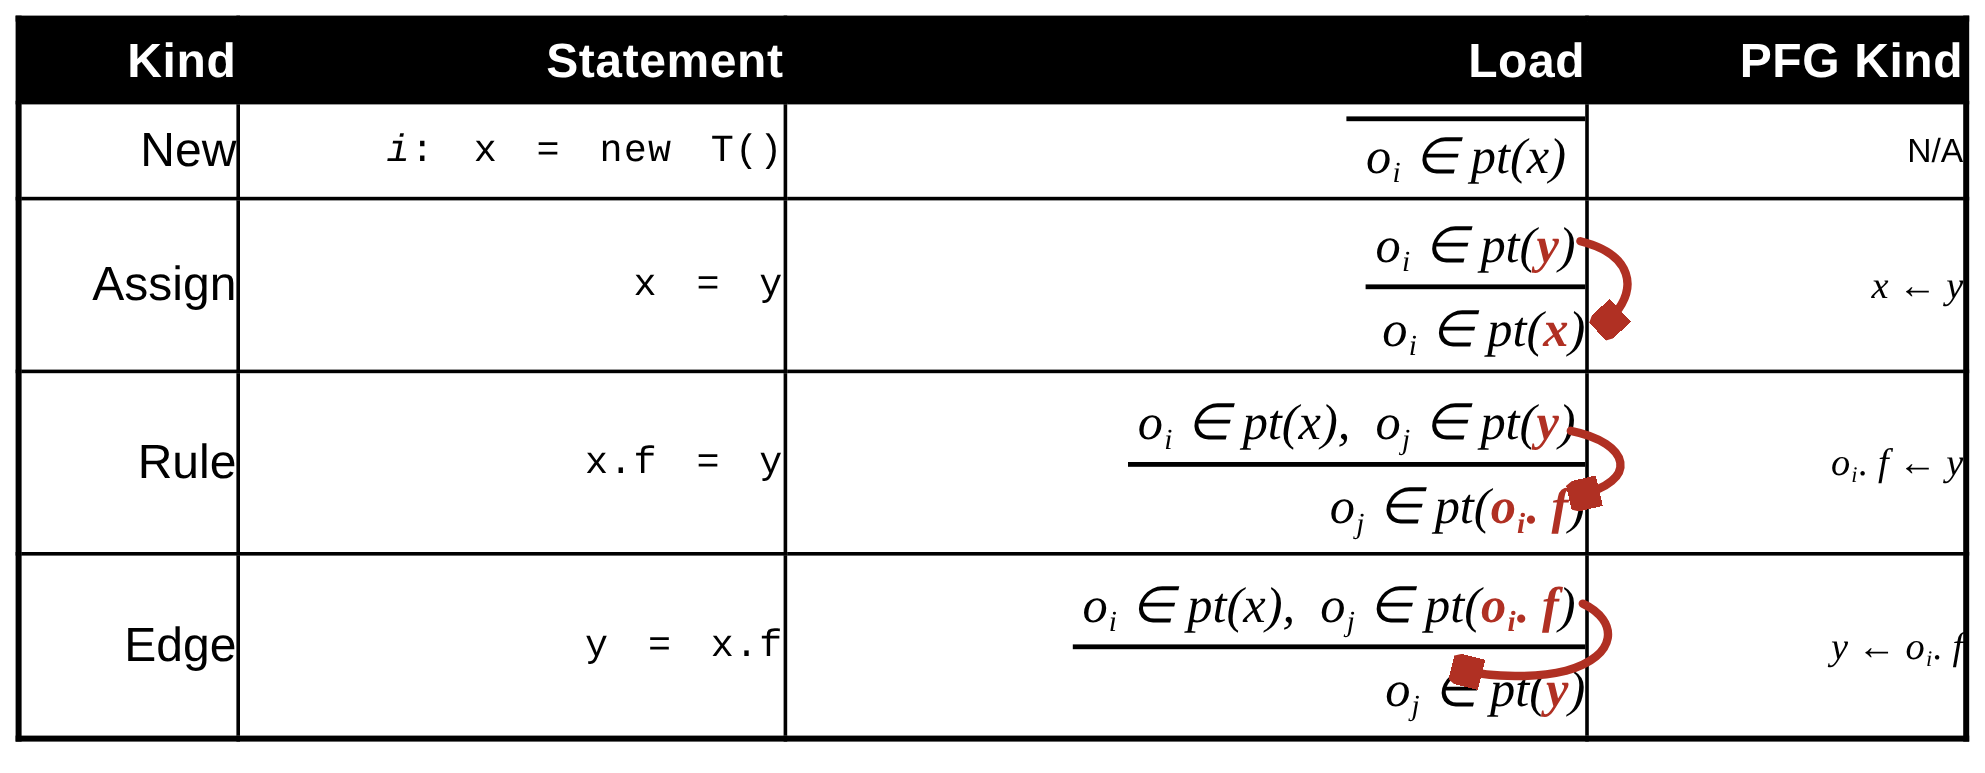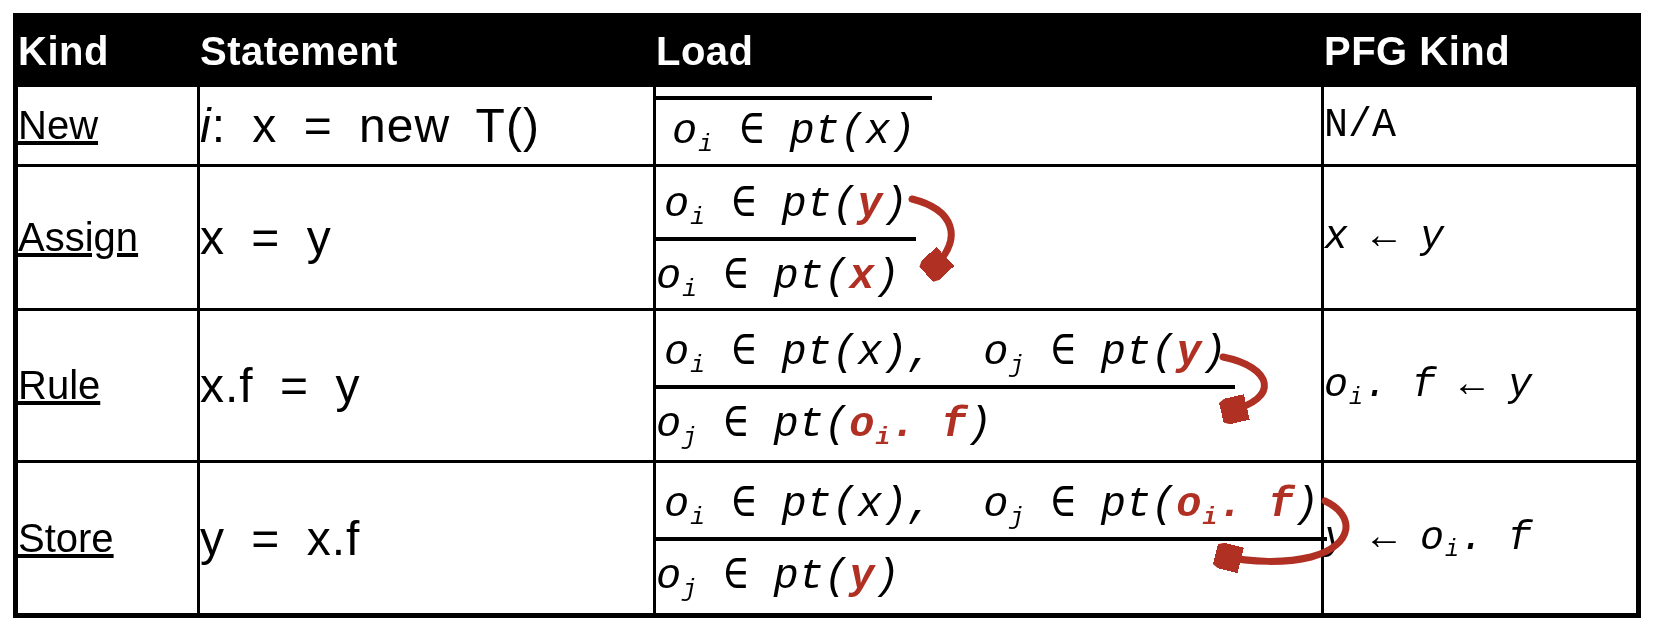--- a/index.html
+++ b/index.html
@@ -14,55 +14,55 @@
   table.rules{
     border-collapse:collapse;
     table-layout:fixed;
     width:1628px;
     margin:13px 0 0 13px;
     border:5px solid var(--line);
     background:#fff;
   }
   .rules th,.rules td{
     border:3px solid var(--line);
-    text-align:left;
+    text-align:right;
     vertical-align:middle;
     padding:0;
     overflow:visible;
   }
   tr.hdr{height:70px;}
   tr.hdr th{
     background:var(--hdr-bg);
     color:var(--hdr-fg);
     font-weight:bold;
     font-size:40px;
     border-color:var(--hdr-bg);
     letter-spacing:0.5px;
   }
   tr.row-new{height:80px;}
   tr.row-assign{height:144px;}
   tr.row-store{height:152px;}
   tr.row-load{height:154px;}
 
-  td.kind{font-size:40px;text-decoration:underline;}
+  td.kind{font-size:40px;}
   td.stmt{
-    font-family:Liberation Sans, sans-serif;
-    font-size:48px;
+    font-family:Liberation Mono, monospace;
+    font-size:32px;
     letter-spacing:1px;
     word-spacing:12px;
     white-space:pre;
   }
   .m{
-    font-family:Liberation Mono, monospace;
+    font-family:Liberation Serif, serif;
     font-style:italic;
     white-space:pre;
   }
   td.rule{font-size:42px;}
-  td.pfg .m{font-size:40px;}
-  td.pfg .plain{font-size:40px;font-family:Liberation Mono, monospace;font-style:normal;}
+  td.pfg .m{font-size:32px;}
+  td.pfg .plain{font-size:28px;font-family:Liberation Sans, sans-serif;font-style:normal;}
   sub{font-size:0.58em;vertical-align:-0.34em;line-height:0;margin:0 1px 0 1px;}
   .red{color:var(--red);font-weight:bold;}
   .it{font-style:italic;}
 
   
   .axiom{display:inline-block;border-top:4px solid var(--line);padding:4px 16px 0 16px;}
 
   
   .frac{position:relative;display:inline-block;}
   .frac .prem{border-bottom:4px solid var(--line);padding:2px 8px 8px 8px;}
@@ -144,21 +144,21 @@
             <path d="M12,8 C62,18 70,50 18,62" marker-end="url(#ah2)"></path>
           </svg>
         </span>
       </td>
       <td class="pfg">
         <span class="m"><span>o</span><sub>i</sub><span>. f ← y</span></span>
       </td>
     </tr>
 
     <tr class="row-load">
-      <td class="kind">Store</td>
+      <td class="kind">Edge</td>
       <td class="stmt"><span>y = x.f</span></td>
       <td class="rule">
         <span class="frac">
           <span class="m prem" style="display:block"><span>o</span><sub>i</sub><span> ∈ pt(x),  o</span><sub>j</sub><span> ∈ pt(</span><span class="red">o</span><sub class="red">i</sub><span class="red">. f</span><span>)</span></span>
           <span class="m conc" style="display:block"><span>o</span><sub>j</sub><span> ∈ pt(</span><span class="red">y</span><span>)</span></span>
           <svg class="arr arr-load" width="150" height="84" viewBox="0 0 150 84">
             <defs>
               <marker id="ah3" viewBox="0 0 10 10" refX="7" refY="5" markerWidth="26" markerHeight="26" markerUnits="userSpaceOnUse" orient="auto">
                 <path d="M0,0 L10,5 L0,10 z" fill="#b03023" stroke="none"></path>
               </marker>

